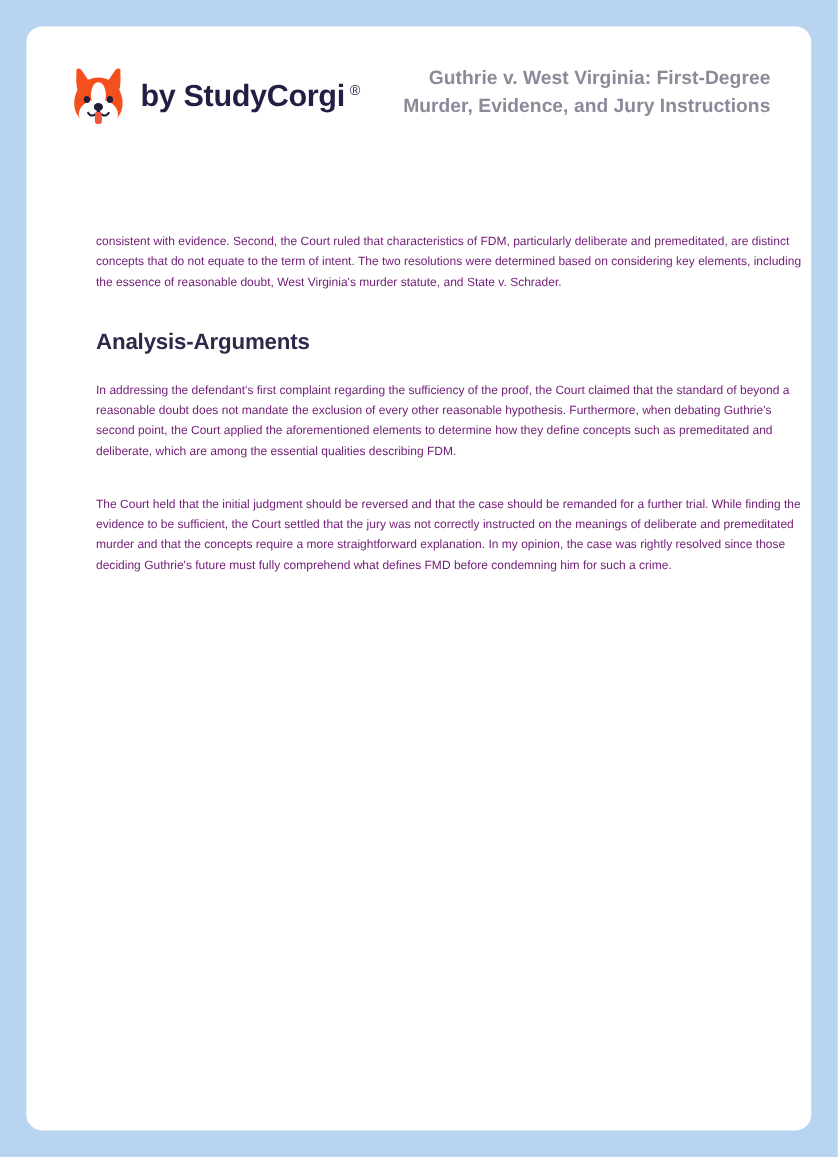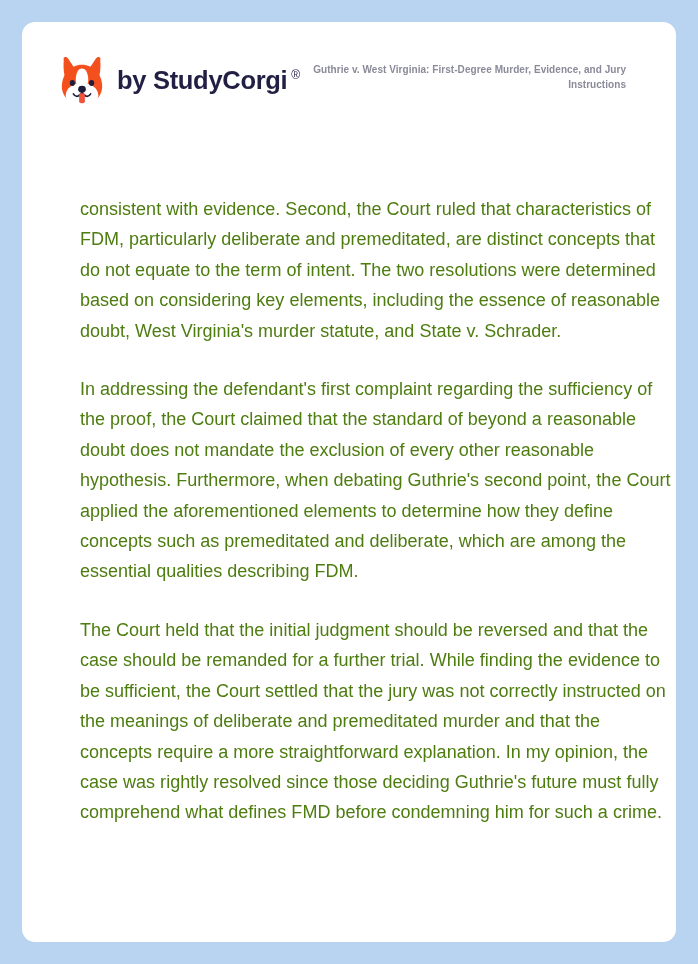--- a/index.html
+++ b/index.html
@@ -76,48 +76,48 @@
     margin-top: 1px;
     line-height: 1;
   }
 
   .doc-meta {
     text-align: right;
     flex: 0 1 auto;
     max-width: 352px;
   }
   .doc-title {
-    font-size: 10px;
+    font-size: 16px;
     font-weight: bold;
     color: #8a8a99;
     line-height: 1.42;
     letter-spacing: 0.05px;
-    margin: 0 16px 7px 0;
+    margin: 0 0 7px 0;
   }
   .doc-url {
     font-size: 10.6px;
     font-weight: normal;
     color: #a6a6b4;
     line-height: 1.42;
     margin: 0;
     word-break: break-word;
   }
 
   
   .content {
     position: absolute;
     left: 58px;
     top: 172px;
     width: 596px;
     padding-right: 0;
     box-sizing: border-box;
   }
   .para {
-    font-size: 18px;
-    color: #4d7c0f;
+    font-size: 10px;
+    color: #701a75;
     line-height: 1.69;
     margin: 0 0 28px 0;
     letter-spacing: 0.01px;
     width: 596px;
   }
   .para.last { margin-bottom: 4px; }
   .section-heading {
     font-size: 18.6px;
     font-weight: bold;
     color: #2b2a4a;
@@ -164,18 +164,19 @@
       </div>
 
       <div class="doc-meta">
         <div class="doc-title">Guthrie v. West Virginia: First-Degree Murder, Evidence, and Jury Instructions</div>
       </div>
 
     </div>
 
     <div class="content">
       <p class="para">consistent with evidence. Second, the Court ruled that characteristics of FDM, particularly deliberate and premeditated, are distinct concepts that do not equate to the term of intent. The two resolutions were determined based on considering key elements, including the essence of reasonable doubt, West Virginia's murder statute, and State v. Schrader.</p>
+      <h2 class="section-heading">Analysis-Arguments</h2>
       <p class="para">In addressing the defendant's first complaint regarding the sufficiency of the proof, the Court claimed that the standard of beyond a reasonable doubt does not mandate the exclusion of every other reasonable hypothesis. Furthermore, when debating Guthrie's second point, the Court applied the aforementioned elements to determine how they define concepts such as premeditated and deliberate, which are among the essential qualities describing FDM.</p>
       <p class="para last">The Court held that the initial judgment should be reversed and that the case should be remanded for a further trial. While finding the evidence to be sufficient, the Court settled that the jury was not correctly instructed on the meanings of deliberate and premeditated murder and that the concepts require a more straightforward explanation. In my opinion, the case was rightly resolved since those deciding Guthrie's future must fully comprehend what defines FMD before condemning him for such a crime.</p>
     </div>
 
   </div>
 </div>
 
 </body></html>

